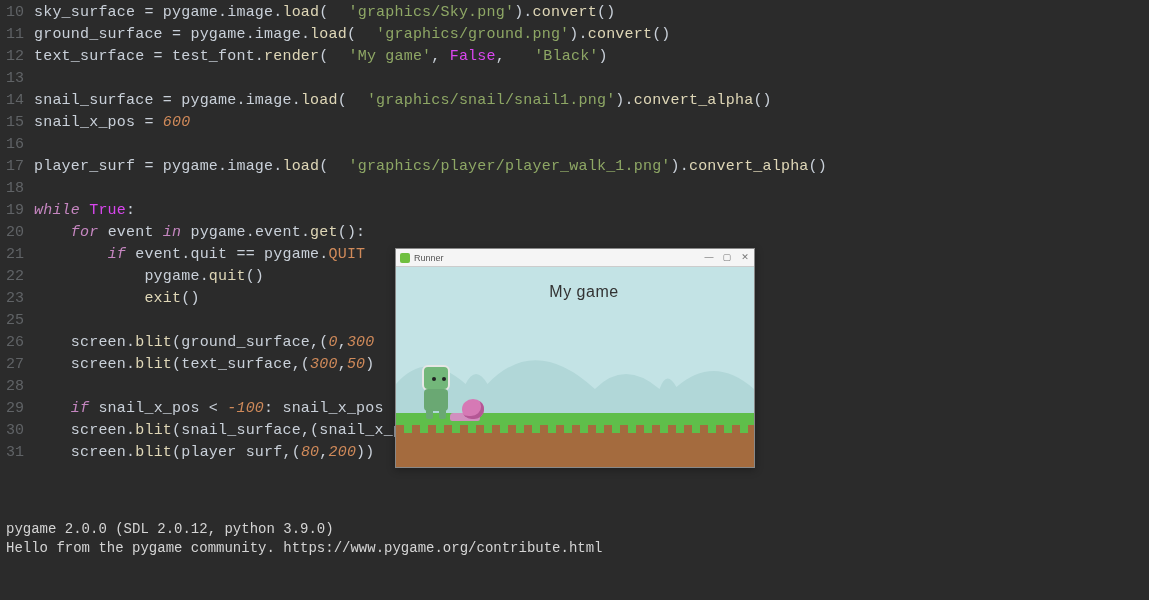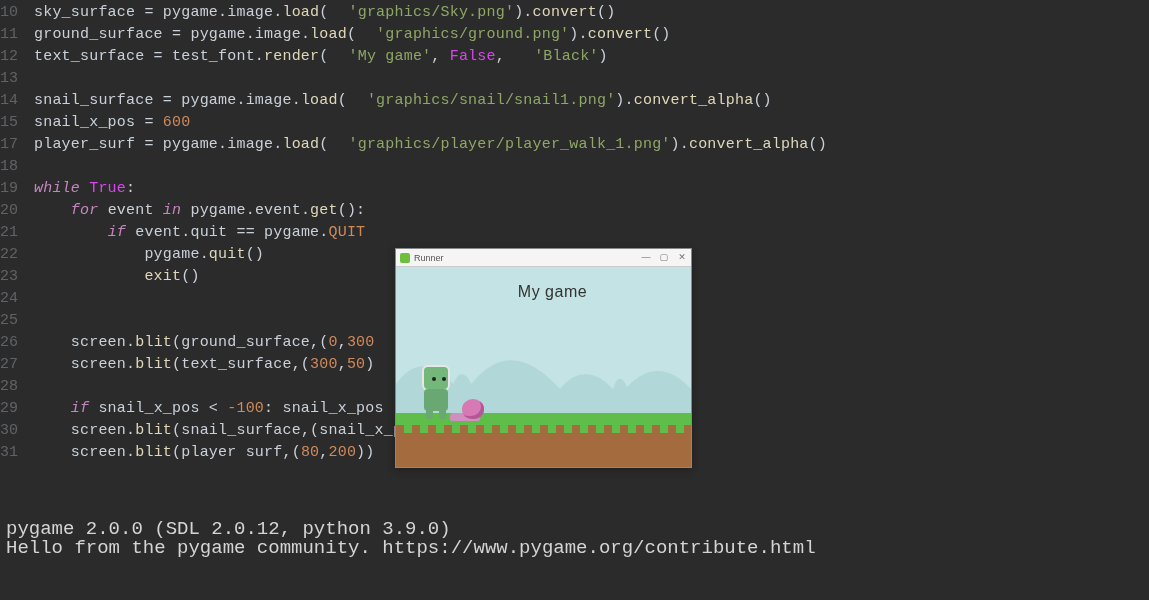--- a/index.html
+++ b/index.html
@@ -17,56 +17,56 @@
     padding: 2px 0 0 0;
   }
   .line {
     display: flex;
     align-items: baseline;
     height: 22px;
     line-height: 22px;
   }
   .gutter {
     width: 34px;
-    text-align: left;
+    text-align: right;
     color: #606366;
     padding-right: 10px;
     user-select: none;
     flex-shrink: 0;
   }
   .code {
     white-space: pre;
     letter-spacing: 0.2px;
   }
   .tok-var   { color: #c9d0d9; }
   .tok-op    { color: #c9d0d9; }
   .tok-punct { color: #c9d0d9; }
   .tok-obj   { color: #c9d0d9; }
   .tok-call  { color: #dfd7b7; }
   .tok-str   { color: #8ea765; margin-left: 20px; }
-  .tok-num   { color: #d08a5a; }
+  .tok-num   { color: #d08a5a; font-style: italic; }
   .tok-kw    { color: #c586c0; font-style: italic; }
   .tok-bool  { color: #d946ef; }
   .tok-const { color: #d08a5a; }
 
   .terminal {
     position: absolute;
     left: 6px;
     top: 520px;
     color: #d4d4d4;
-    font-size: 19px;
+    font-size: 14px;
   }
   .terminal div { line-height: 19px; }
 
   
   .game-window {
     position: absolute;
     left: 395px;
     top: 248px;
-    width: 297px;
+    width: 360px;
     height: 220px;
     background: #efefef;
     border: 1px solid #888;
     box-shadow: 0 2px 8px rgba(0,0,0,.3);
     font-family: Arial, sans-serif;
   }
   .titlebar {
     height: 18px;
     background: #f5f5f5;
     border-bottom: 1px solid #ccc;
@@ -176,20 +176,24 @@
     </div>
     <div class="line">
       <span class="gutter">14</span>
       <span class="code"><span class="tok-var">snail_surface</span><span class="tok-op"> = </span><span class="tok-obj">pygame</span><span class="tok-punct">.</span><span class="tok-obj">image</span><span class="tok-punct">.</span><span class="tok-call">load</span><span class="tok-punct">(</span><span class="tok-str">'graphics/snail/snail1.png'</span><span class="tok-punct">).</span><span class="tok-call">convert_alpha</span><span class="tok-punct">()</span></span>
     </div>
     <div class="line">
       <span class="gutter">15</span>
       <span class="code"><span class="tok-var">snail_x_pos</span><span class="tok-op"> = </span><span class="tok-num">600</span></span>
     </div>
     <div class="line">
+      <span class="gutter">16</span>
+      <span class="code"></span>
+    </div>
+    <div class="line">
       <span class="gutter">17</span>
       <span class="code"><span class="tok-var">player_surf</span><span class="tok-op"> = </span><span class="tok-obj">pygame</span><span class="tok-punct">.</span><span class="tok-obj">image</span><span class="tok-punct">.</span><span class="tok-call">load</span><span class="tok-punct">(</span><span class="tok-str">'graphics/player/player_walk_1.png'</span><span class="tok-punct">).</span><span class="tok-call">convert_alpha</span><span class="tok-punct">()</span></span>
     </div>
     <div class="line">
       <span class="gutter">18</span>
       <span class="code"></span>
     </div>
     <div class="line">
       <span class="gutter">19</span>
       <span class="code"><span class="tok-kw">while</span><span class="tok-op"> </span><span class="tok-bool">True</span><span class="tok-punct">:</span></span>
@@ -202,24 +206,20 @@
       <span class="gutter">21</span>
       <span class="code"><span class="tok-op">        </span><span class="tok-kw">if</span><span class="tok-op"> </span><span class="tok-var">event</span><span class="tok-punct">.</span><span class="tok-var">quit</span><span class="tok-op"> == </span><span class="tok-obj">pygame</span><span class="tok-punct">.</span><span class="tok-const">QUIT</span></span>
     </div>
     <div class="line">
       <span class="gutter">22</span>
       <span class="code"><span class="tok-op">            </span><span class="tok-obj">pygame</span><span class="tok-punct">.</span><span class="tok-call">quit</span><span class="tok-punct">()</span></span>
     </div>
     <div class="line">
       <span class="gutter">23</span>
       <span class="code"><span class="tok-op">            </span><span class="tok-call">exit</span><span class="tok-punct">()</span></span>
-    </div>
-    <div class="line">
-      <span class="gutter">24</span>
-      <span class="code"></span>
     </div>
     <div class="line">
       <span class="gutter">25</span>
     </div>
     <div class="line">
       <span class="gutter">26</span>
       <span class="code"><span class="tok-op">    </span><span class="tok-var">screen</span><span class="tok-punct">.</span><span class="tok-call">blit</span><span class="tok-punct">(</span><span class="tok-var">ground_surface</span><span class="tok-punct">,(</span><span class="tok-num">0</span><span class="tok-punct">,</span><span class="tok-num">300</span></span>
     </div>
     <div class="line">
       <span class="gutter">27</span>

